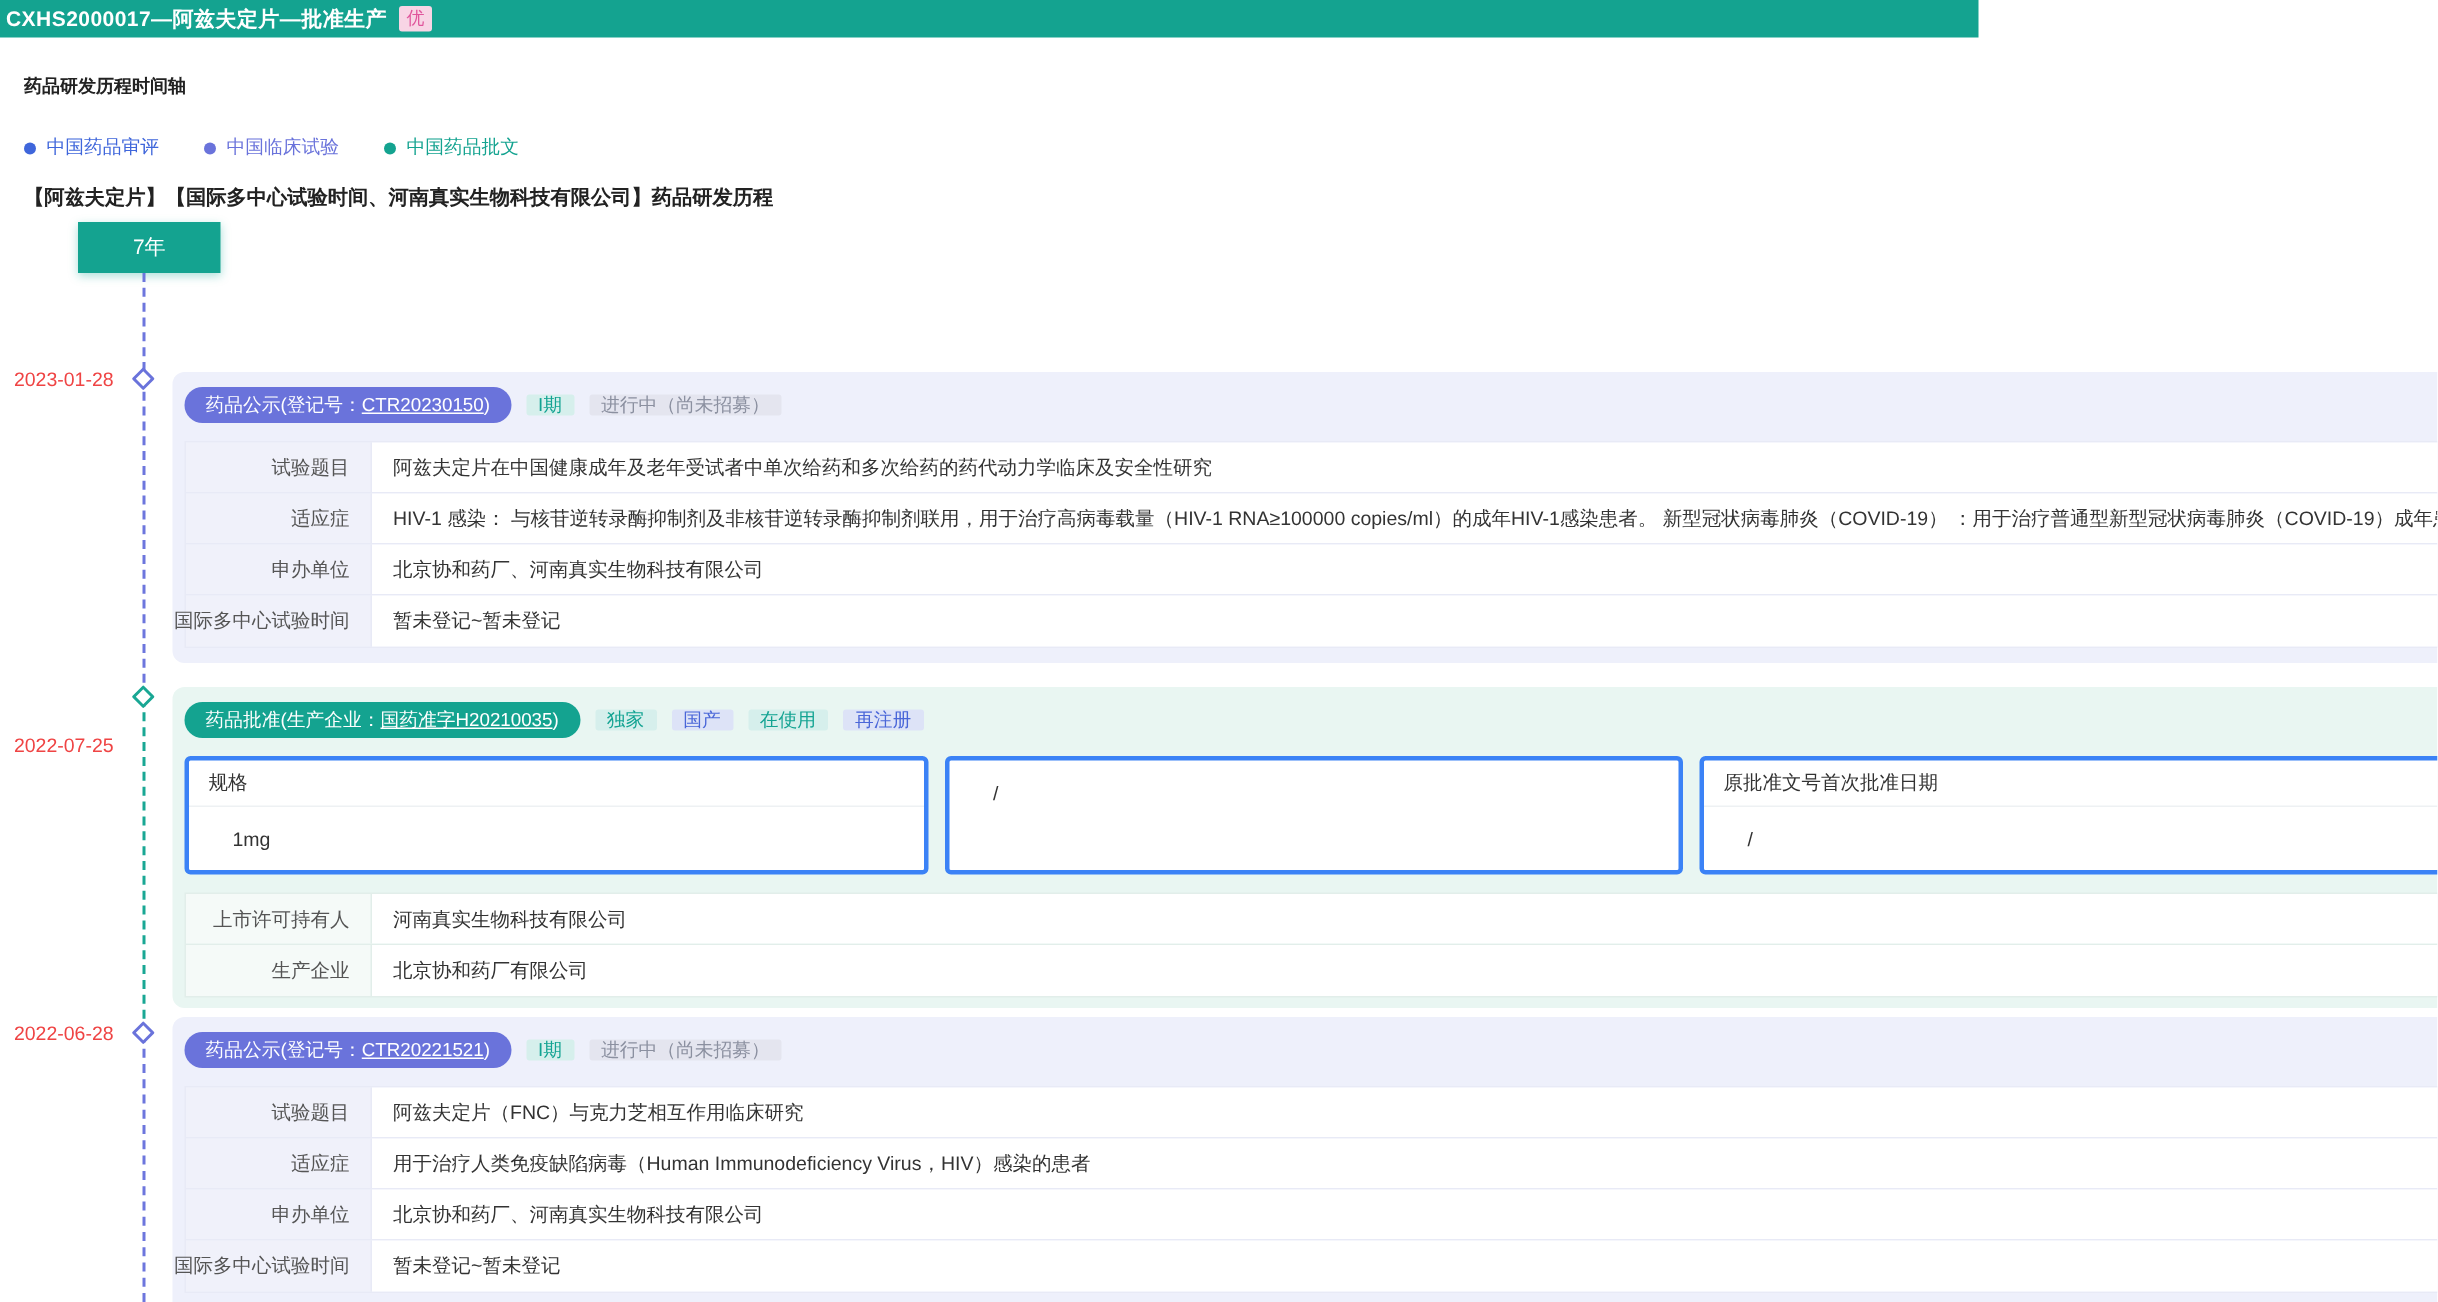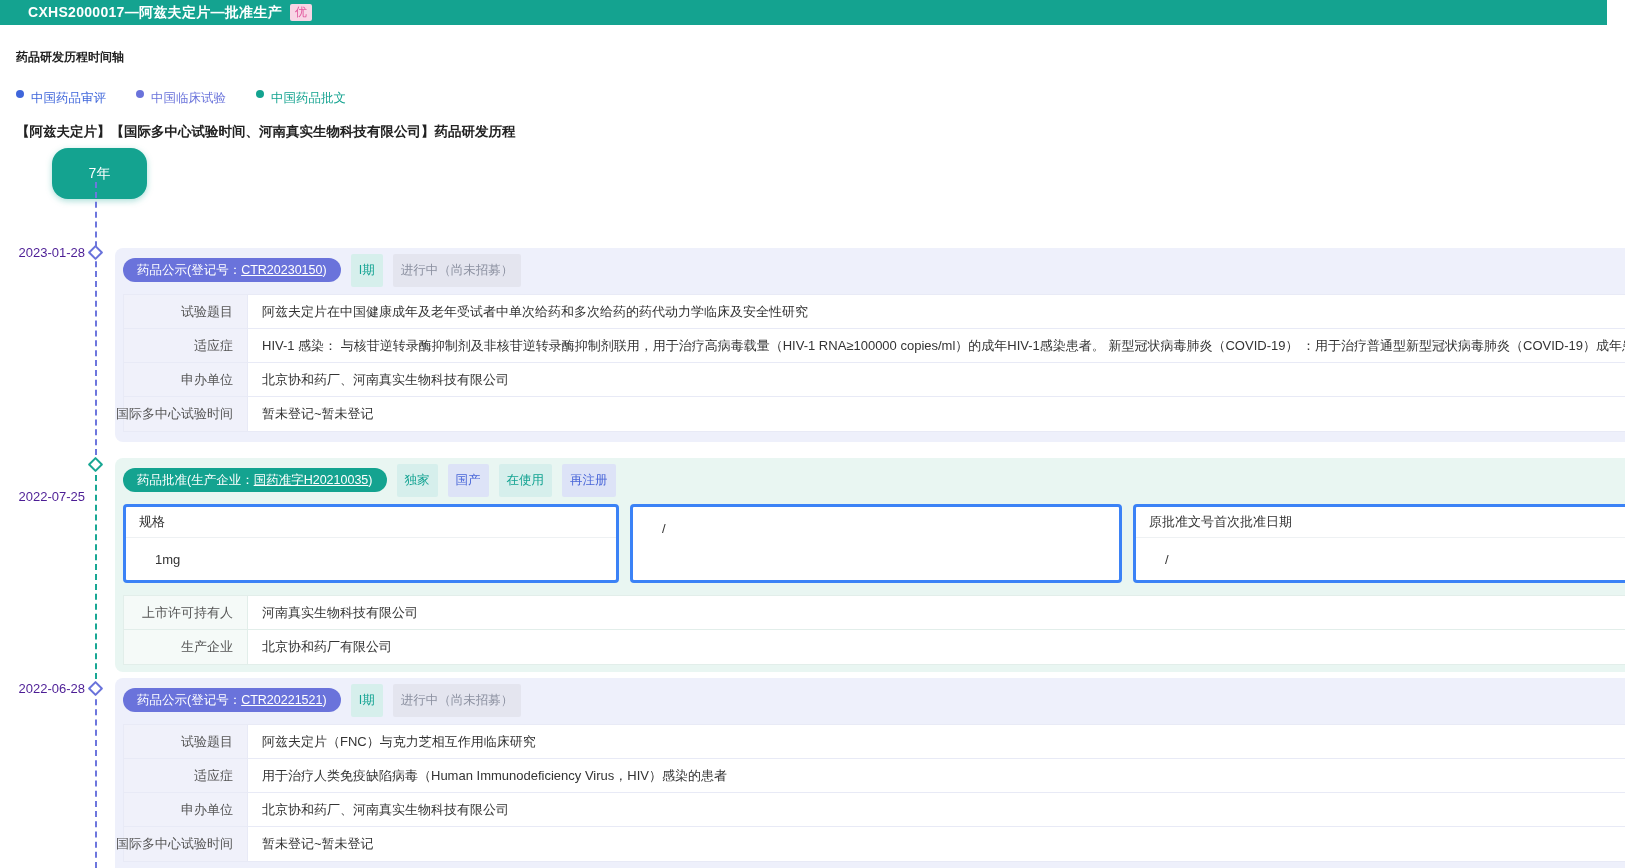--- a/index.html
+++ b/index.html
@@ -1,67 +1,67 @@
 <!DOCTYPE html>
 <html><head>
 <meta charset="utf-8">
 <style>
   * { margin:0; padding:0; box-sizing:border-box; }
   body { background:#fff; font-family:"Liberation Sans","DejaVu Sans",sans-serif; }
   .page { position:relative; width:1625px; height:868px; overflow:hidden; background:#fff; color:#333; }
 
   
-  .topbar { position:absolute; left:0; top:0; width:1607px; height:25px; background:#14a390;
-            display:flex; align-items:center; padding-left:28px; }
+  .topbar { position:absolute; left:0; top:0; width:1319px; height:25px; background:#14a390;
+            display:flex; align-items:center; padding-left:4px; }
   .topbar-title { color:#fff; font-size:14px; font-weight:bold; letter-spacing:.3px; }
   .topbar-badge { margin-left:8px; background:#f8d5e5; color:#e0569c; font-size:12px;
                   padding:1px 5px; border-radius:2px; line-height:15px; }
 
   .section-title { position:absolute; left:16px; top:49px; font-size:12px; font-weight:bold; color:#222; }
 
   
   .legend { position:absolute; left:16px; top:90px; display:flex; align-items:center; }
-  .legend-item { display:flex; margin-right:30px; cursor:pointer; }
+  .legend-item { display:flex; align-items:center; margin-right:30px; cursor:pointer; }
   .legend-dot { width:8px; height:8px; border-radius:50%; margin-right:7px; }
   .dot-blue { background:#3f66db; } .dot-purple { background:#6a73db; } .dot-teal { background:#14a390; }
   .legend-label { font-size:12.5px; }
   .lbl-blue { color:#3f66db; } .lbl-purple { color:#6a73db; } .lbl-teal { color:#14a390; }
 
   .tl-title { position:absolute; left:16px; top:123px; font-size:13.5px; font-weight:bold; color:#222; }
 
   
-  .duration { position:absolute; left:52px; top:148px; width:95px; height:51px; background:#14a390;
-              border-radius:16px; color:#fff; font-size:14px; display:flex; align-items:center; justify-content:center;
+  .duration { position:absolute; left:52px; top:148px; width:95px; height:34px; background:#14a390;
+              border-radius:0; color:#fff; font-size:14px; display:flex; align-items:center; justify-content:center;
               box-shadow:0 2px 6px rgba(18,163,146,.35); }
   .dash-seg { position:absolute; left:95px; width:0; border-left:2px dashed #6d76dd; }
   .seg1 { top:182px; height:283px; }
   .seg2 { top:465px; height:224px; border-left-color:#19a794; }
   .seg3 { top:689px; height:179px; }
   .diamond { position:absolute; left:90px; width:11px; height:11px; background:#fff;
              border:2px solid #6a73db; transform:rotate(45deg); border-radius:1px; z-index:2; }
   .dia-teal { border-color:#19a794; }
   .d1 { top:247px; } .d2 { top:459px; } .d3 { top:683px; }
-  .tl-date { position:absolute; left:0; width:85px; text-align:right; font-size:13px; color:#4c1d95; }
+  .tl-date { position:absolute; left:0; width:85px; text-align:center; font-size:13px; color:#ef4444; }
   .t1 { top:245px; } .t2 { top:457px;margin-top:32px; } .t3 { top:681px; }
 
   
   .card { position:absolute; left:115px; width:1790px; border-radius:8px; padding:10px 8px 12px 8px; }
   .card-lav { background:#eef0fb; }
   .card-grn { background:#e9f6f2; }
   .card1 { top:248px; height:194px; }
   .card2 { top:458px; height:214px; }
   .card3 { top:678px; height:210px; }
 
   .pill-row { display:flex; align-items:center; height:24px; margin-bottom:12px; }
   .pill { height:24px; border-radius:12px; color:#fff; font-size:12.5px; display:flex; align-items:center;
           padding:0 14px; white-space:nowrap; }
   .pill-purple { background:#6a73db; }
   .pill-teal { background:#14a390; }
   .pill a { color:#fff; text-decoration:underline; }
-  .tag { height:33px; display:flex; align-items:center; padding:0 8px; font-size:12.5px;
+  .tag { height:14px; display:flex; align-items:center; padding:0 8px; font-size:12.5px;
          border-radius:2px; margin-left:10px; white-space:nowrap; }
   .tag-cyan  { background:#d6efec; color:#12a392; }
   .tag-gray  { background:#e4e5ef; color:#8b90a0; }
   .tag-blue  { background:#dde3f7; color:#4a66d8; }
 
   .dtable { width:100%; border:1px solid #e8eaf6; }
   .trow { display:flex; border-bottom:1px solid #e8eaf6; height:34px; }
   .trow:last-child { border-bottom:none; }
   .tlabel { width:124px; min-width:124px; background:#f0f1fa; color:#555; font-size:13px;
             display:flex; align-items:center; justify-content:flex-end; padding-right:14px;

